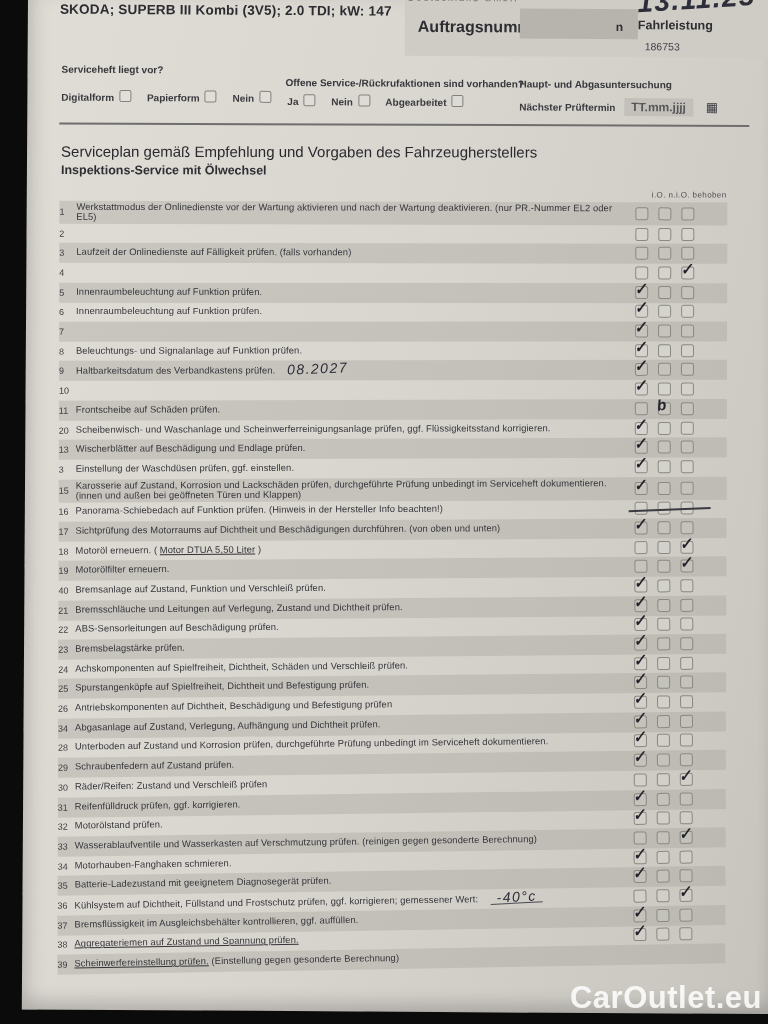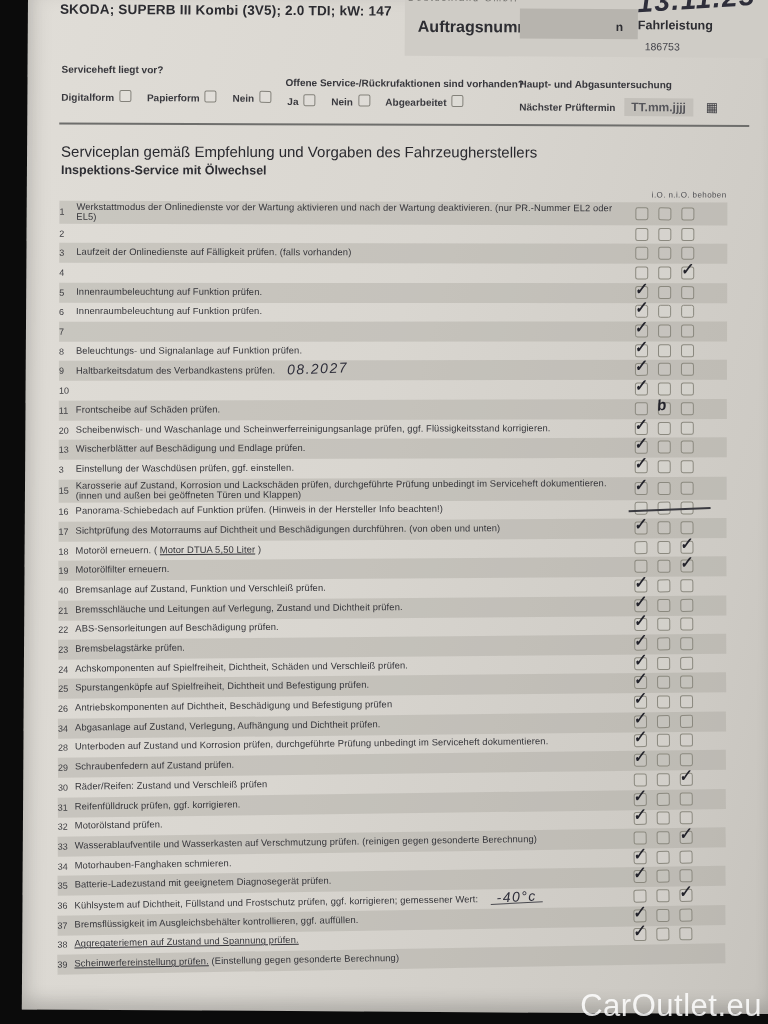--- a/index.html
+++ b/index.html
@@ -42,21 +42,21 @@
   .txt{flex:1;font-size:9.4px;line-height:1.15;color:#35353a;padding-right:6px;letter-spacing:.1px}
   .ul{text-decoration:underline}
   .txt .hand{font-size:14px;display:inline-block;transform:rotate(-2deg);margin-left:12px;line-height:.8}
   .hul{border-bottom:1px solid #4a4a50;padding:0 6px}
   .boxes{width:92px;display:flex;gap:10px;margin-left:auto;flex:none;position:relative;align-items:center}
   .cb{width:11px;height:11px;border:1.4px solid #8b897f;border-radius:2.5px;position:relative;flex:none;
       background:rgba(255,255,255,.10)}
   .ck{position:absolute;left:-2px;top:-7px;font-size:15px;font-weight:bold;color:#23232b;
       transform:rotate(-8deg);font-style:italic}
   .strike{position:absolute;left:-6px;top:50%;width:82px;height:1.6px;background:#3a3a40;transform:rotate(-2deg)}
-  .watermark{position:absolute;right:6px;bottom:0px;font-size:31px;font-weight:normal;
+  .watermark{position:absolute;right:6px;bottom:8px;font-size:31px;font-weight:bold;
              color:rgba(255,255,255,.85);letter-spacing:.5px;z-index:6}
 </style>
 </head>
 <body>
 
 <div class="paper">
 
   <div class="vehicle">SKODA; SUPERB III Kombi (3V5); 2.0 TDI; kW: 147</div>
 
   <div class="hdr-panel"></div>

